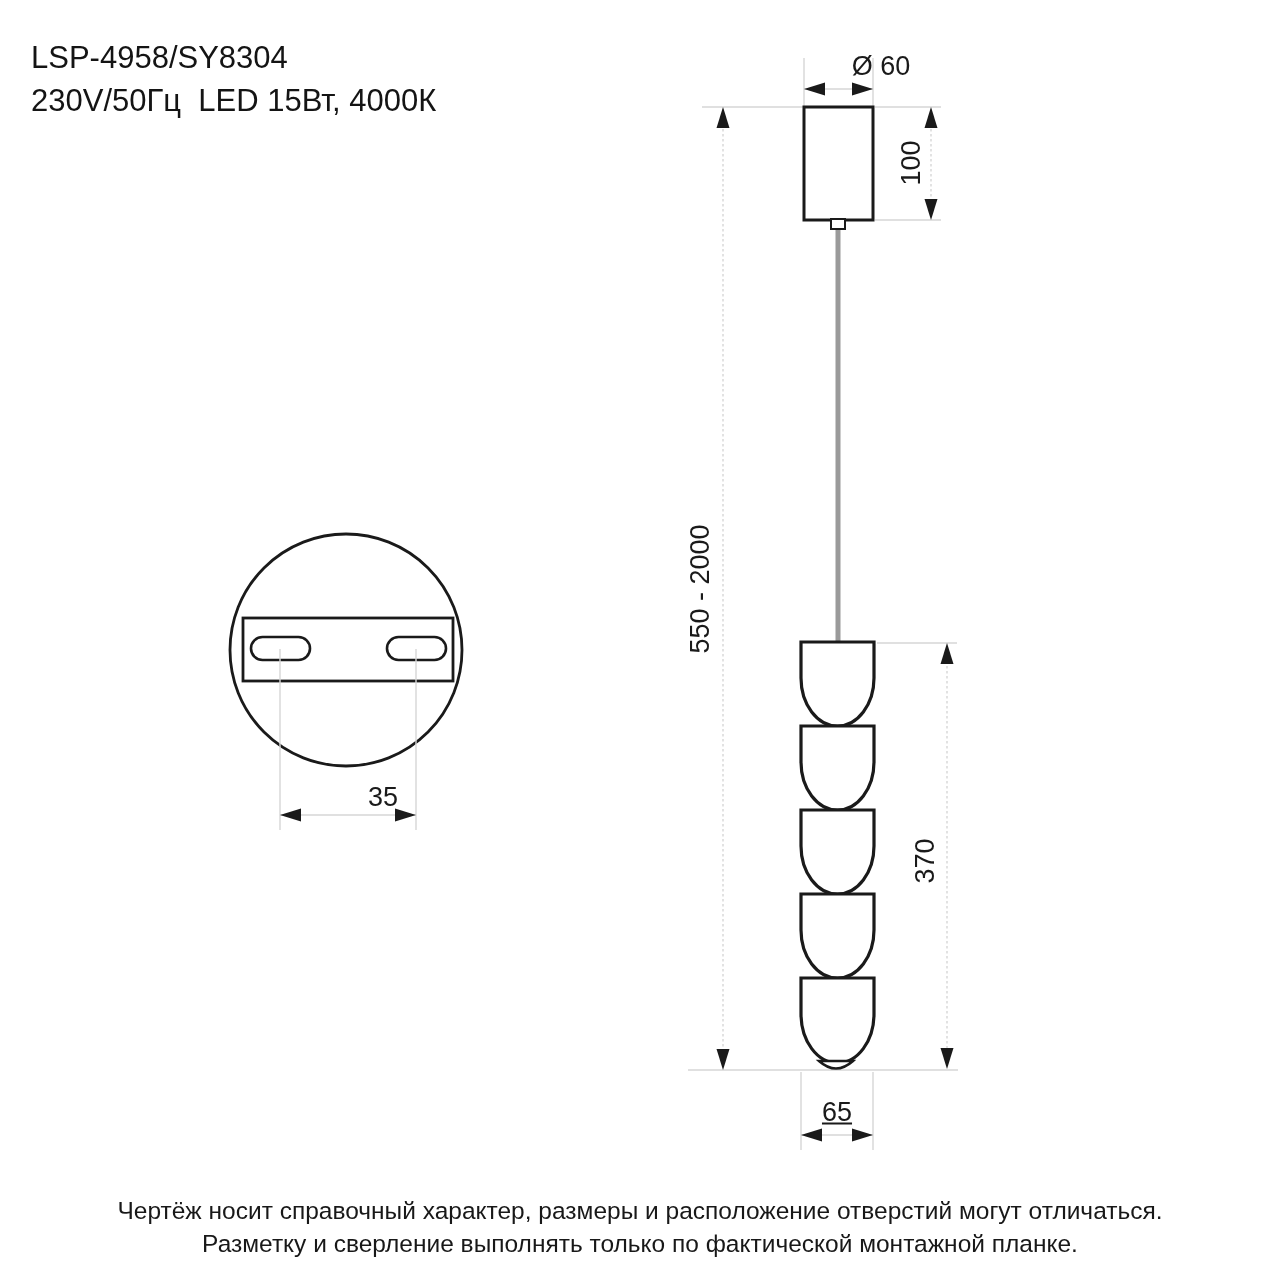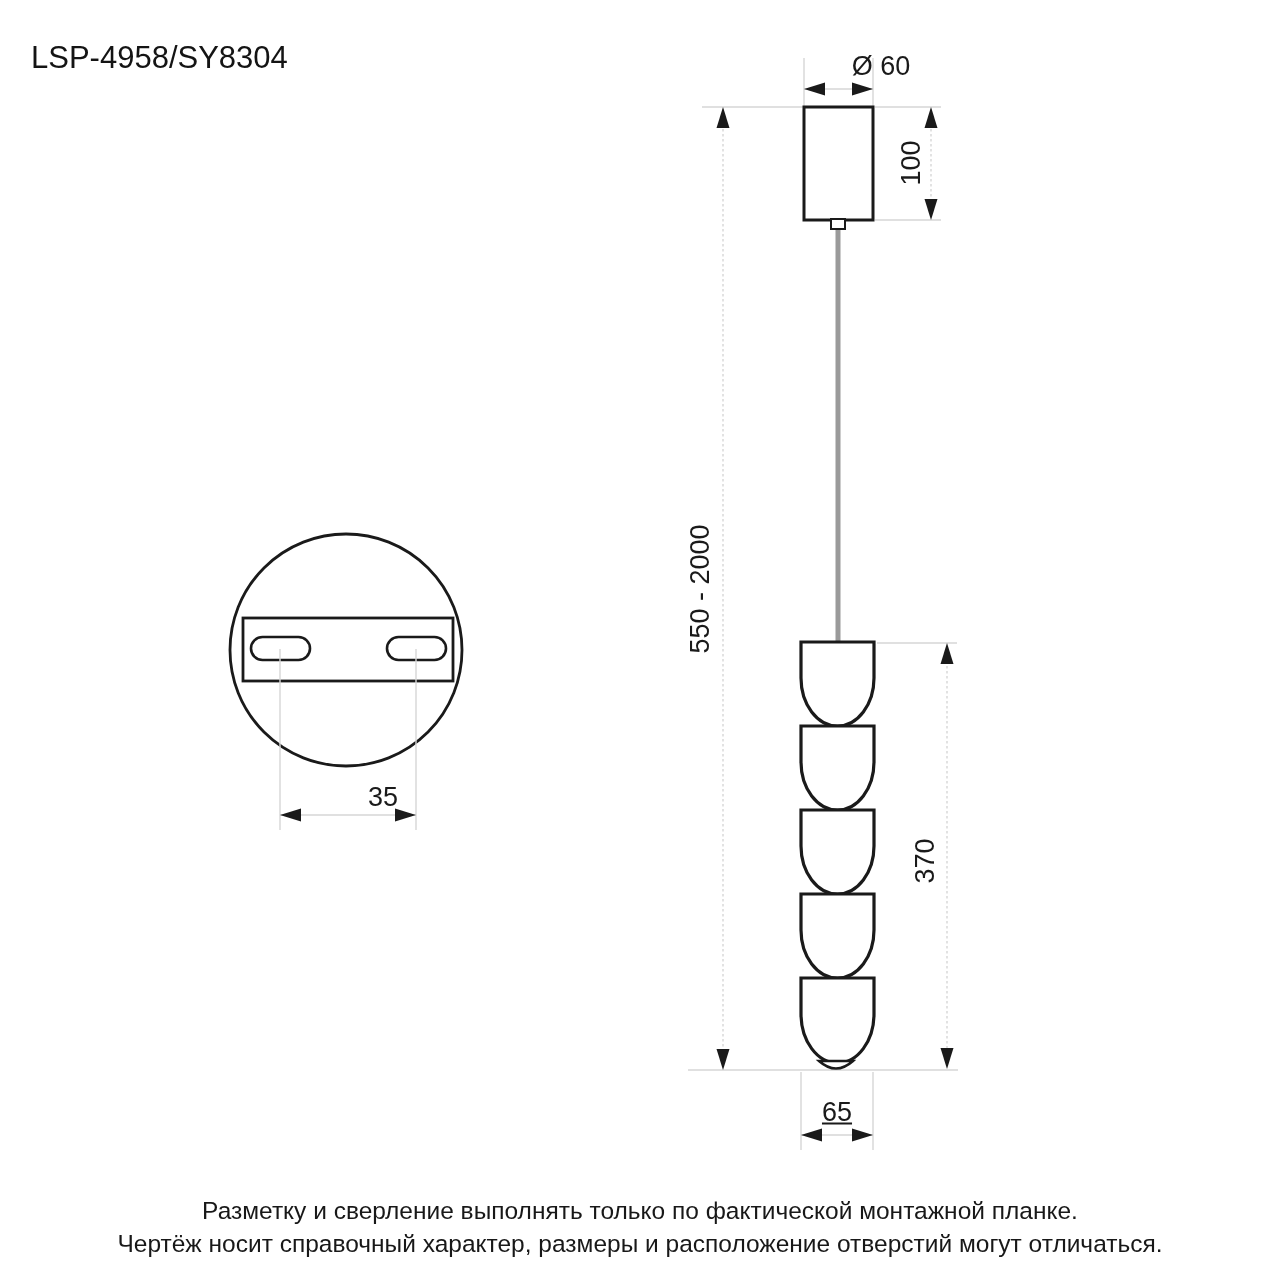--- a/index.html
+++ b/index.html
@@ -119,27 +119,28 @@
       <polygon points="947,1069 940.5,1048 953.5,1048"></polygon>
       <polygon points="280,815 301,808.5 301,821.5"></polygon>
       <polygon points="416,815 395,808.5 395,821.5"></polygon>
       <polygon points="801,1135 822,1128.5 822,1141.5"></polygon>
       <polygon points="873,1135 852,1128.5 852,1141.5"></polygon>
     </g>
   </svg>
 
   <div class="title-block">
     <div class="title-line">LSP-4958/SY8304</div>
+    <div class="title-line">230V/50Гц  LED 15Вт, 4000К</div>
   </div>
 
   <div class="dim" style="left:838px; top:66px;margin-left:43px;">Ø 60</div>
   <div class="dim vert" style="left:911px; top:163px;">100</div>
   <div class="dim vert" style="left:700px; top:589px;">550 - 2000</div>
   <div class="dim vert" style="left:925px; top:861px;">370</div>
   <div class="dim" style="left:837px; top:1112px;text-decoration:underline;">65</div>
   <div class="dim" style="left:347px; top:797px;margin-left:36px;">35</div>
 
   <div class="notes">
+    <div>Чертёж носит справочный характер, размеры и расположение отверстий могут отличаться.</div>
     <div>Разметку и сверление выполнять только по фактической монтажной планке.</div>
-    <div>Чертёж носит справочный характер, размеры и расположение отверстий могут отличаться.</div>
   </div>
 
 </div>
 
 </body></html>

